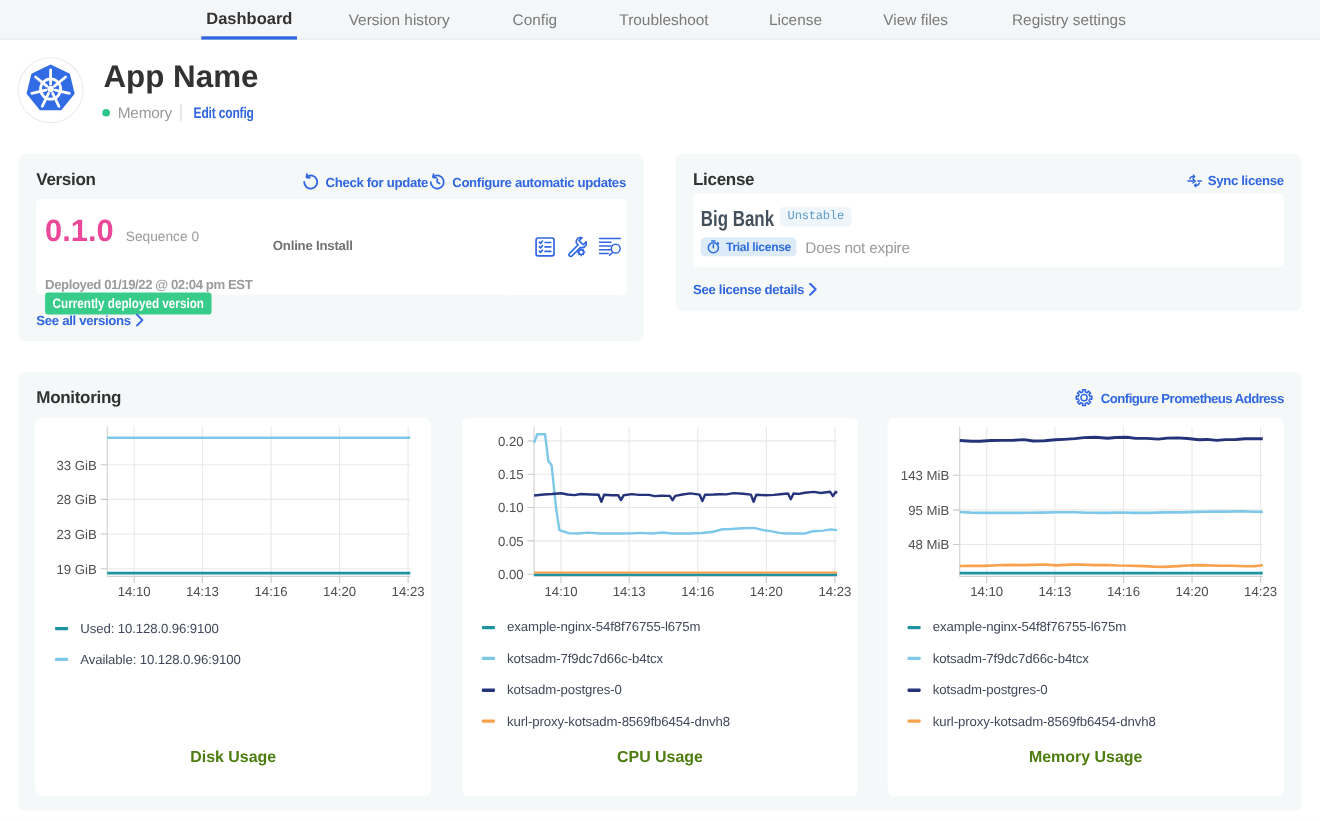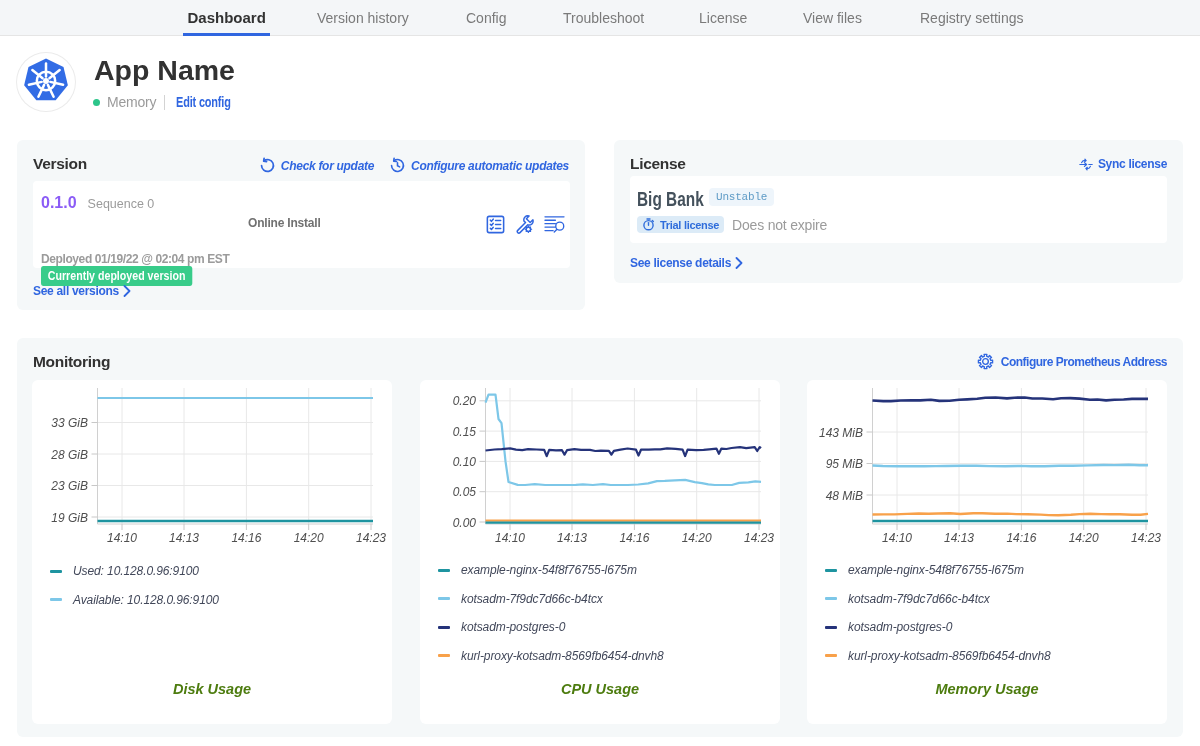--- a/index.html
+++ b/index.html
@@ -19,31 +19,31 @@
 #mpanel { left:17px; top:338px; width:1166px; height:399px; }
 .ptitle { position:absolute; left:16px; top:15px; font-size:15.5px; letter-spacing:-0.3px; font-weight:bold; color:#323232; }
 .plinks { position:absolute; right:16px; top:17px; display:flex; align-items:center; }
 .blink { display:flex; align-items:center; color:#3066e0; font-weight:bold; font-size:12px; letter-spacing:-0.3px; }
 .blink svg { margin-right:5px; }
 .wcard { position:absolute; background:#ffffff; border-radius:4px; }
 #vcard { left:16px; top:41px; width:537px; height:87px; }
 #lcard { left:16px; top:36px; width:537px; height:67px; }
 .seeall { position:absolute; left:16px; font-size:12px; letter-spacing:-0.3px; font-weight:bold; color:#3066e0; display:flex; align-items:center; }
 .chev { margin-left:4px; display:inline-flex; }
-.vnum { font-size:16px; font-weight:bold; color:#8b5cf6; }
+.vnum { font-size:28px; font-weight:bold; color:#ec4899; }
 .seq { font-size:12.5px; color:#9b9b9b; margin-left:11px;text-align:center; }
 .gbadge { display:inline-block; background:#38cc8a; color:#fff; font-size:12.5px; font-weight:bold; padding:3px 8px; border-radius:3px; transform:scaleX(0.85); transform-origin:left center; }
 .deployed { font-size:12px; color:#9b9b9b; font-weight:bold; letter-spacing:-0.4px; }
 .online { position:absolute; left:215px; top:35px; font-size:12px; letter-spacing:-0.2px; font-weight:bold; color:#717171; }
 .vicons { position:absolute; right:5px; top:34px; display:flex; align-items:center; gap:10px; }
 .bigbank { display:inline-block; font-size:20px; font-weight:bold; color:#44515c; transform:scaleX(0.77); transform-origin:left center; }
 .chanbadge { position:absolute; left:72px; top:0px; background:#eef5fb; color:#5e9bc6; font-size:11px; letter-spacing:-0.2px; padding:3px 7px 3px; border-radius:4px;font-family:Liberation Mono, monospace; }
 .trialbadge { display:inline-flex; align-items:center; background:#dcebf7; color:#2f6ddb; font-size:11px; letter-spacing:-0.3px; font-weight:bold; padding:3px 5px; border-radius:4px; height:17px; }
 .noexpire { font-size:14px; letter-spacing:-0.2px; color:#9b9b9b; margin-left:8px; }
-.chart-card { position:absolute; top:42px; width:360px; height:344px; background:#fff; border-radius:6px;font-style:italic; }
+.chart-card { position:absolute; top:42px; width:360px; height:344px; background:#fff; border-radius:6px; }
 .legend { position:absolute; left:18px; display:flex; align-items:center; font-size:12px; letter-spacing:-0.1px; color:#42485a; }
 .ldash { width:12px; height:3px; border-radius:1px; margin-right:11px; flex:none; }
 .ctitle { position:absolute; left:0; width:100%; text-align:center; font-size:14.5px; font-weight:bold; color:#4d7c0f; top:301px; }
 .ticktext { font-size:12px; fill:#4f4f4f; }
 </style>
 </head>
 <body>
 <div class="nav">
   <div class="item active" style="left:183px;">Dashboard</div>
   <div class="item" style="left:317px;">Version history</div>
@@ -73,21 +73,21 @@
 <div class="app-name">App Name</div>
 <div class="status-row">
     <span class="dot"></span>
     <span>Memory</span>
     <span class="sep"></span>
     <span class="editcfg">Edit config</span>
   </div>
 
 <div class="panel" id="vpanel">
   <div class="ptitle">Version</div>
-  <div class="plinks" style="gap:15px;font-style:italic;">
+  <div class="plinks" style="">
     <span class="blink"><svg width="17" height="17" viewBox="0 0 16 16" fill="none" stroke="#3066e0" stroke-width="1.6" stroke-linecap="round">
           <g transform="scale(-1,1) translate(-16,0)">
             <path d="M13.6 8a5.6 5.6 0 1 1-2.2-4.45"></path>
             <path d="M11.2 1.2 11.6 3.9 8.9 4.3" stroke-linejoin="round"></path>
           </g>
         </svg>Check for update</span>
     <span class="blink"><svg width="17" height="17" viewBox="0 0 16 16" fill="none" stroke="#3066e0" stroke-width="1.5" stroke-linecap="round">
           <g transform="scale(-1,1) translate(-16,0)">
             <path d="M13.6 8a5.6 5.6 0 1 1-2.2-4.45"></path>
             <path d="M11.2 1.2 11.6 3.9 8.9 4.3" stroke-linejoin="round"></path>

